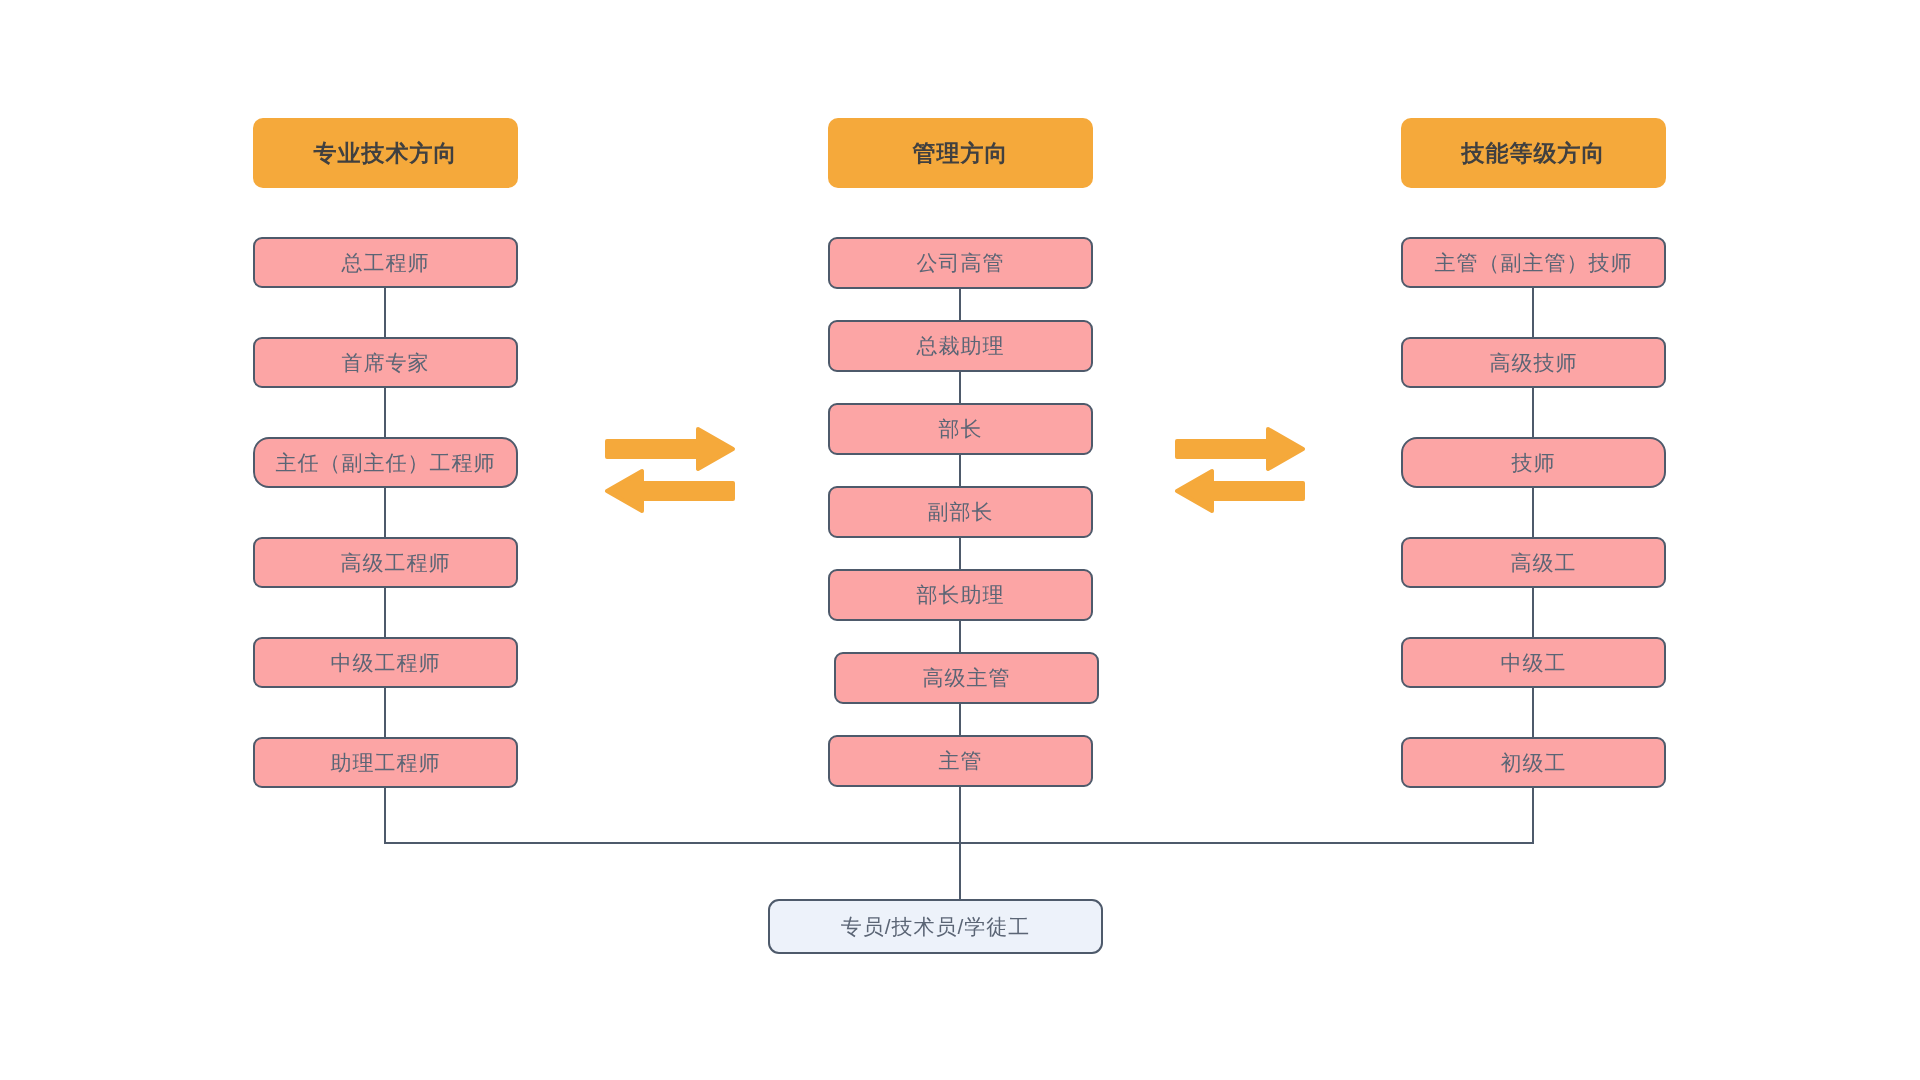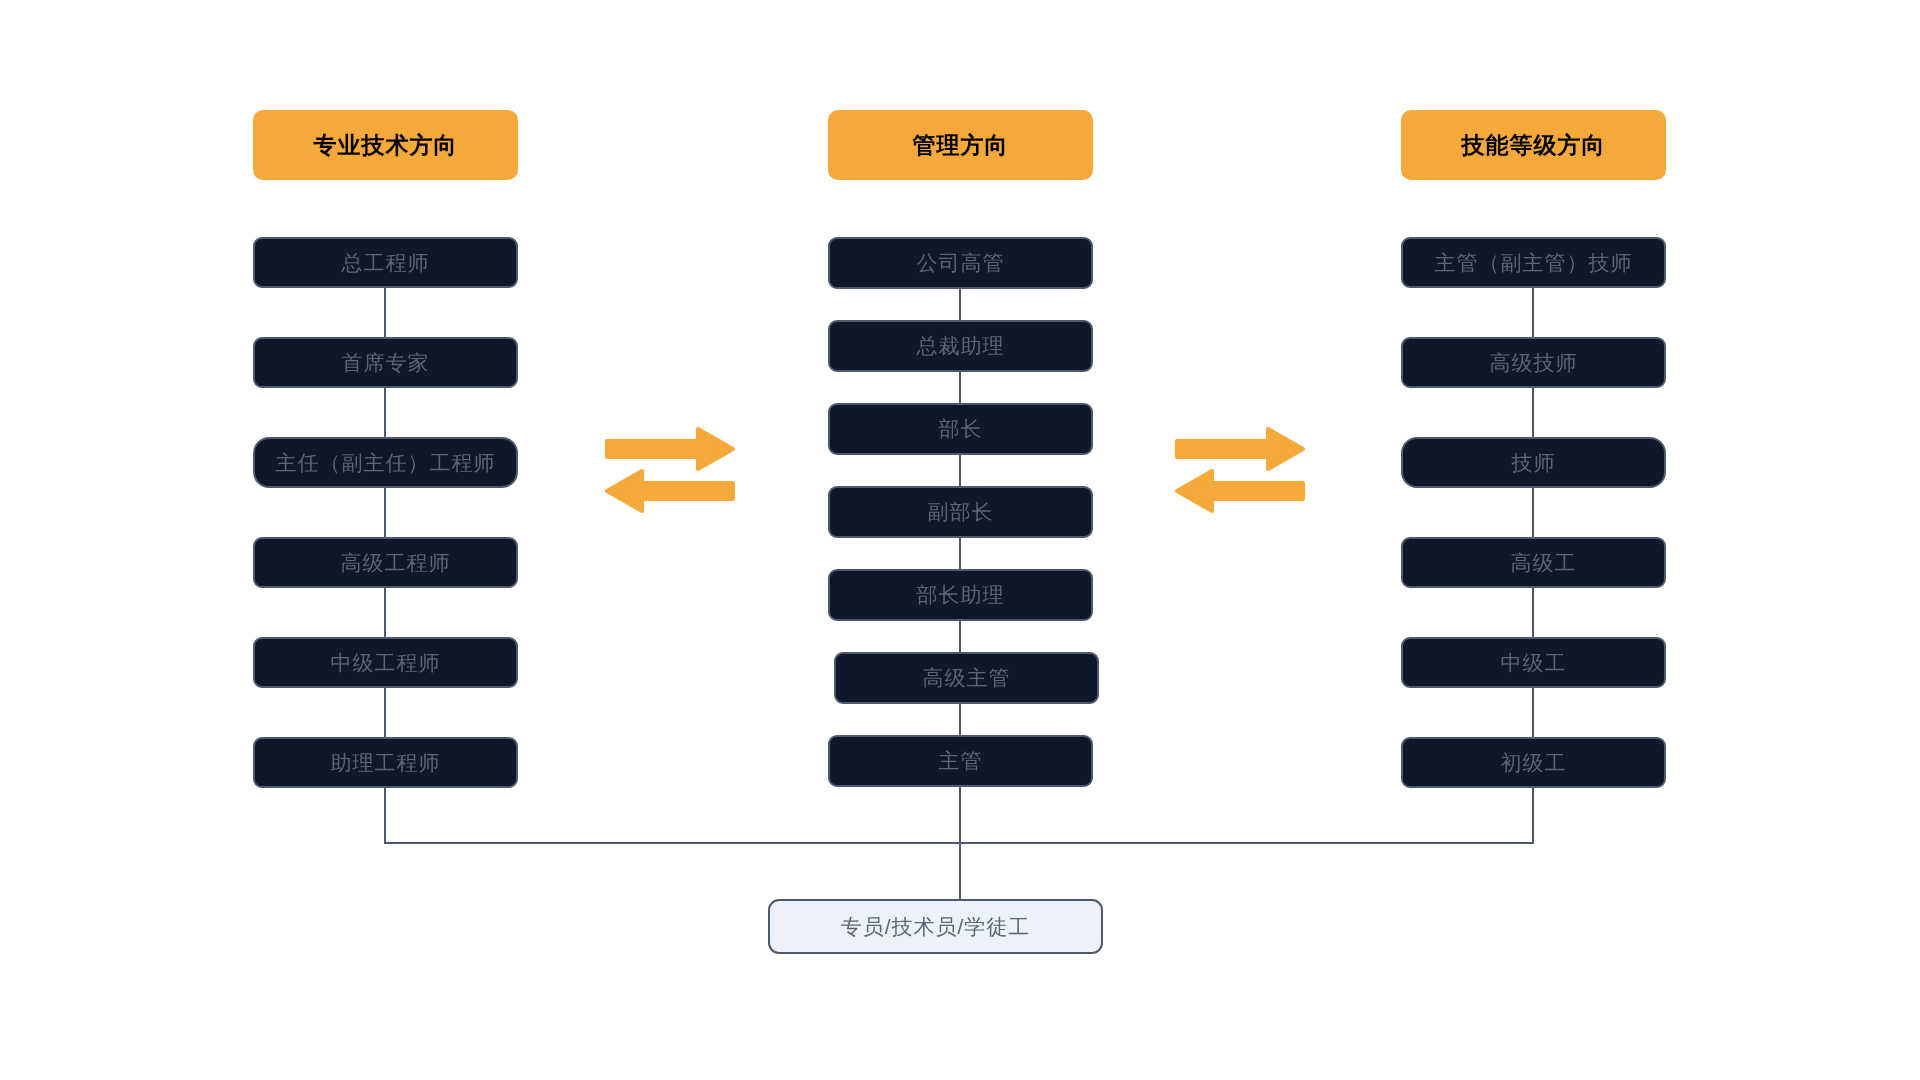--- a/index.html
+++ b/index.html
@@ -12,41 +12,41 @@
     height: 1080px;
     background: #ffffff;
     overflow: hidden;
   }
 
   
   .col-header {
     position: absolute;
     width: 265px;
     height: 70px;
-    top: 110px;
+    top: 118px;
     background: #F5A93B;
     border-radius: 10px;
     display: flex;
     align-items: center;
     justify-content: center;
     font-size: 23px;
     font-weight: bold;
-    color: #000000;
+    color: #404040;
     letter-spacing: 1px;
   }
   .col-header.left   { left: 253px; }
   .col-header.middle { left: 828px; }
   .col-header.right  { left: 1401px; }
 
   
   .node {
     position: absolute;
     width: 265px;
     height: 51px;
-    background: #0f172a;
+    background: #fca5a5;
     border: 2px solid #4E5A6B;
     border-radius: 9px;
     display: flex;
     align-items: center;
     justify-content: center;
     font-size: 21px;
     color: #5B6575;
     letter-spacing: 1px;
   }
   .col-left  .node { left: 253px; }

